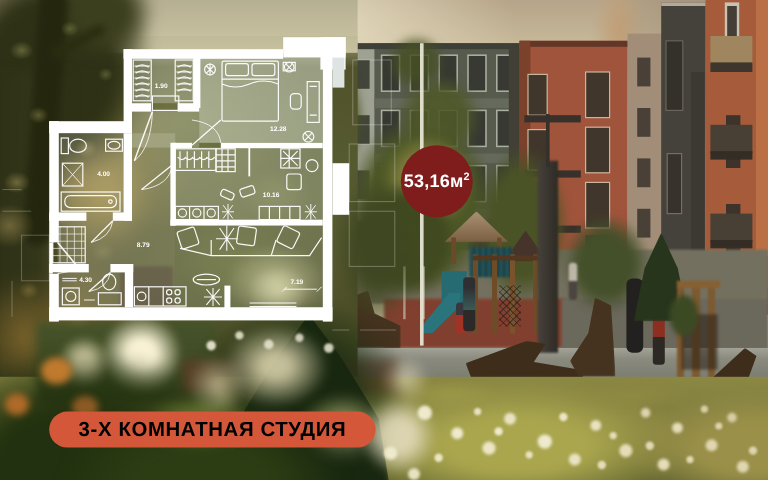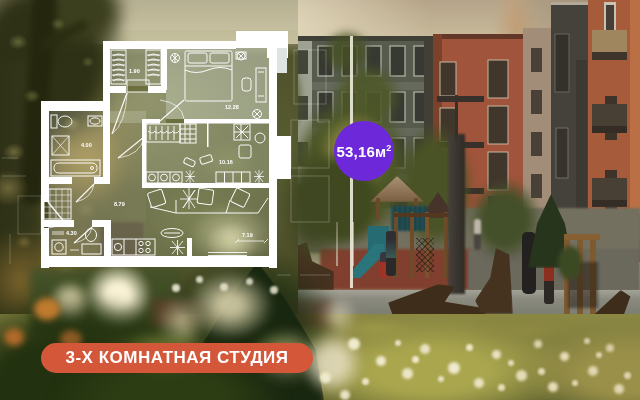--- a/index.html
+++ b/index.html
@@ -626,22 +626,22 @@
 
       <text x="228" y="412" font-size="11">8.79</text>
 
       <text x="162" y="294" font-size="11">4.00</text>
 
       <text x="132" y="470" font-size="11">4.30</text>
     </g>
   </svg>
 
   <div class="abs" style="left:334px;top:121px;width:60px;height:60px;border-radius:50%;
-    background:#6d28d9;display:flex;align-items:center;justify-content:center;">
+    background:#7f1d1d;display:flex;align-items:center;justify-content:center;">
     <span style="color:#fff;font-weight:bold;font-size:15px;letter-spacing:0.2px;">53,16м<sup style="font-size:9px;">2</sup></span>
   </div>
 
   <div class="abs" style="left:41px;top:343px;width:272px;height:30px;border-radius:15px;
     background:#d4573a;display:flex;align-items:center;justify-content:center;">
-    <span style="color:#ffffff;font-weight:bold;font-size:17px;letter-spacing:0.5px;white-space:nowrap;">3-Х КОМНАТНАЯ СТУДИЯ</span>
+    <span style="color:#000000;font-weight:bold;font-size:17px;letter-spacing:0.5px;white-space:nowrap;">3-Х КОМНАТНАЯ СТУДИЯ</span>
   </div>
 
 </div>
 
 </body></html>

